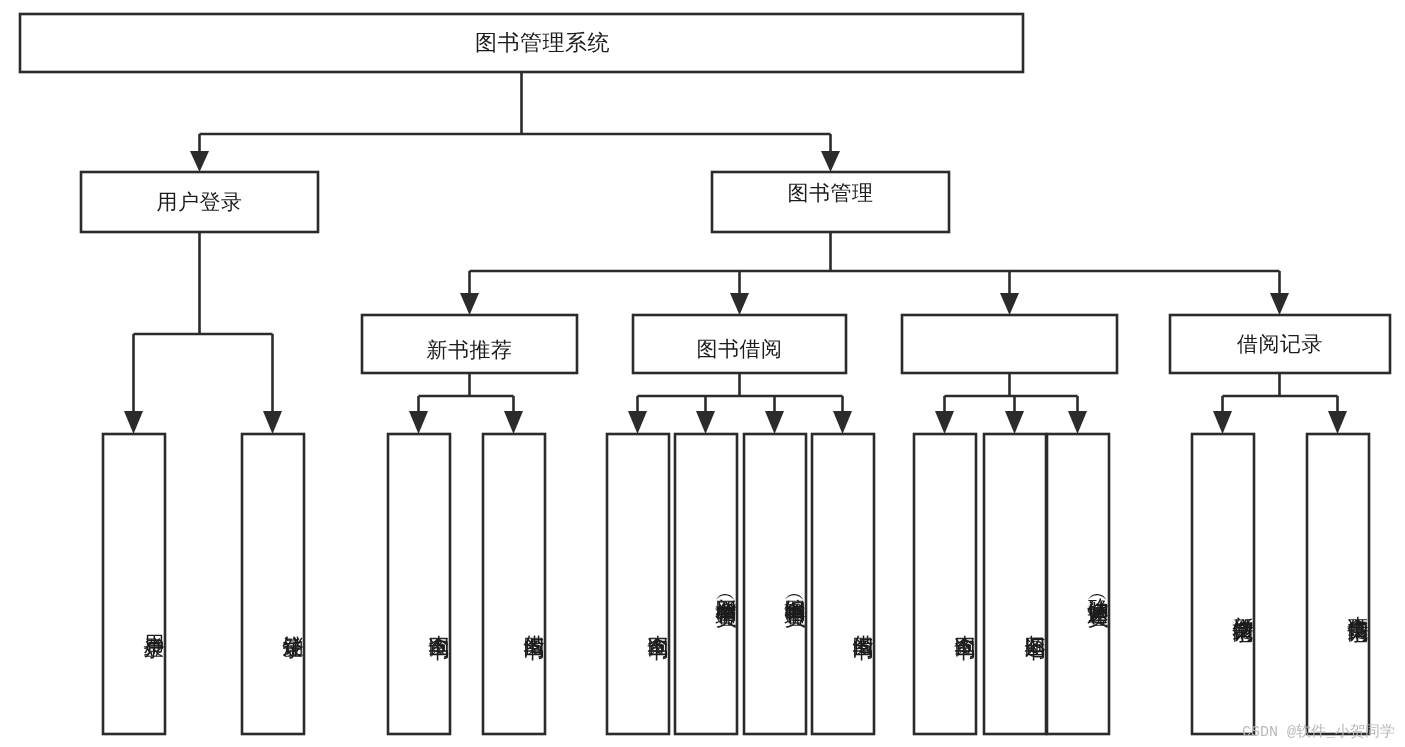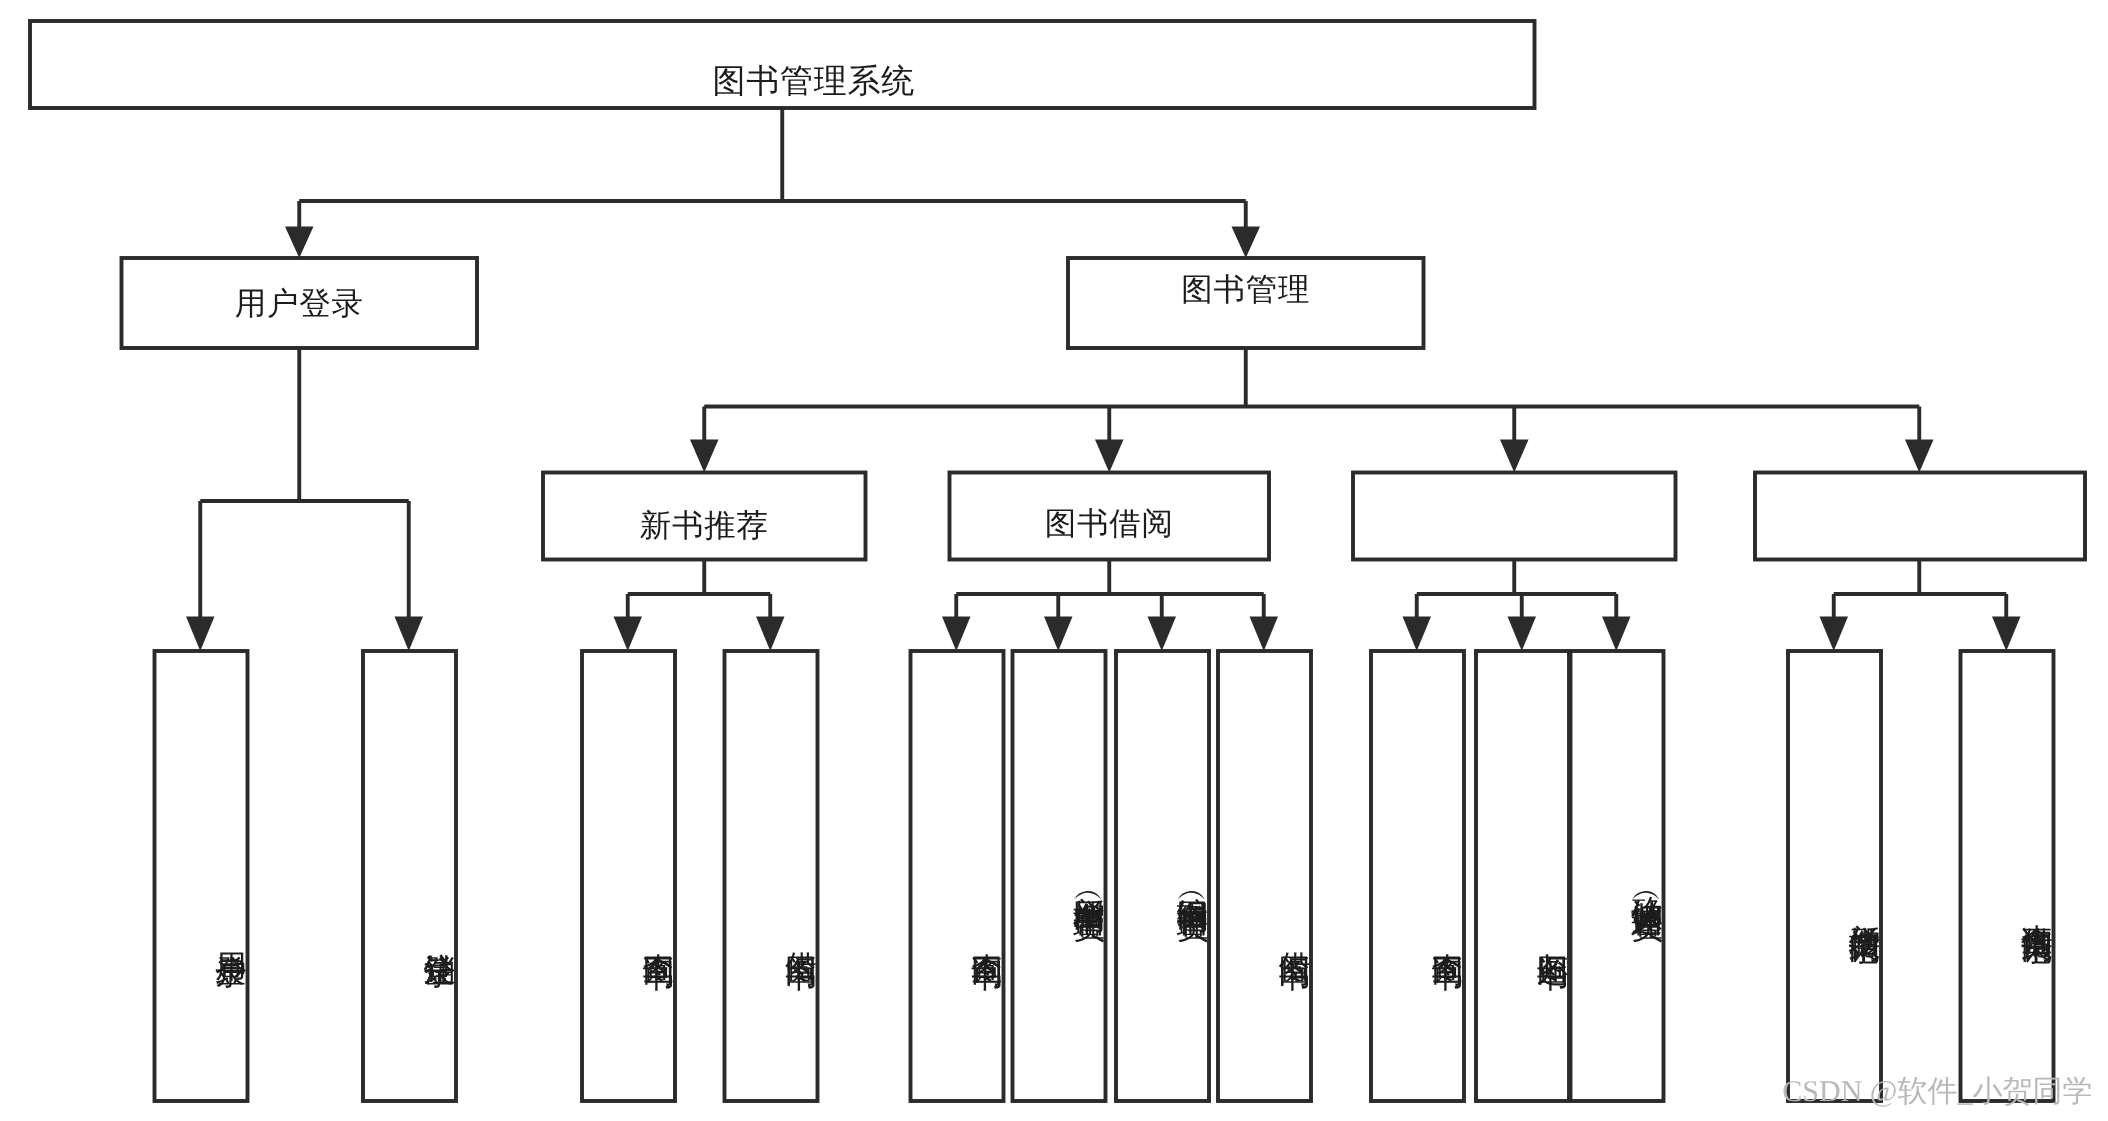--- a/index.html
+++ b/index.html
@@ -67,23 +67,23 @@
     align-items: flex-start;
     justify-content: center;
   }
   .node-label.root {
     font-size: 22px;
   }
   .watermark {
     position: absolute;
     right: 10px;
     bottom: 6px;
-    font-size: 20px;
+    font-size: 15px;
     color: #b9b9b9;
-    font-family: Liberation Serif, serif;
+    font-family: Liberation Mono, monospace;
     white-space: nowrap;
     pointer-events: none;
   }
 </style>
 </head>
 <body>
 
 <div id="diagram-root">
 
   <svg id="diagram-svg" viewBox="0 0 1405 747">
@@ -184,31 +184,32 @@
 
       <rect class="node-box" x="914" y="434" width="62" height="300"></rect>
       <rect class="node-box" x="984" y="434" width="62" height="300"></rect>
       <rect class="node-box" x="1047" y="434" width="62" height="300"></rect>
 
       <rect class="node-box" x="1192" y="434" width="62" height="300"></rect>
       <rect class="node-box" x="1307" y="434" width="62" height="300"></rect>
     </g>
   </svg>
 
-  <div class="node-label horizontal root" style="left:20px; top:25px; width:1045px; height:58px;">图书管理系统</div>
+  <div class="node-label horizontal root" style="left:20px; top:14px; width:1045px; height:58px;">图书管理系统</div>
 
   <div class="node-label horizontal" style="left:81px; top:172px; width:237px; height:60px;">用户登录</div>
 
   <div class="node-label horizontal" style="left:712px; top:163px; width:237px; height:60px;">图书管理</div>
 
   <div class="node-label horizontal" style="left:362px; top:315px; width:215px; height:70px;">新书推荐</div>
 
   <div class="node-label horizontal" style="left:633px; top:315px; width:213px; height:67px;">图书借阅</div>
 
 
+  <div class="node-label horizontal" style="left:1170px; top:315px; width:220px; height:58px;">借阅记录</div>
 
   <div class="node-label vertical" style="left:103px; top:434px; width:62px; height:300px; padding-top:74px;">用户登录</div>
   <div class="node-label vertical" style="left:242px; top:434px; width:62px; height:300px; padding-top:74px;">注销登录</div>
 
   <div class="node-label vertical" style="left:388px; top:434px; width:62px; height:300px; padding-top:74px;">查询图书</div>
   <div class="node-label vertical" style="left:483px; top:434px; width:62px; height:300px; padding-top:74px;">借阅图书</div>
 
   <div class="node-label vertical" style="left:607px; top:434px; width:62px; height:300px; padding-top:74px;">查询图书</div>
   <div class="node-label vertical" style="left:675px; top:434px; width:62px; height:300px; padding-top:8px;">新增图书（管理员）</div>
   <div class="node-label vertical" style="left:744px; top:434px; width:62px; height:300px; padding-top:8px;">编辑图书（管理员）</div>

